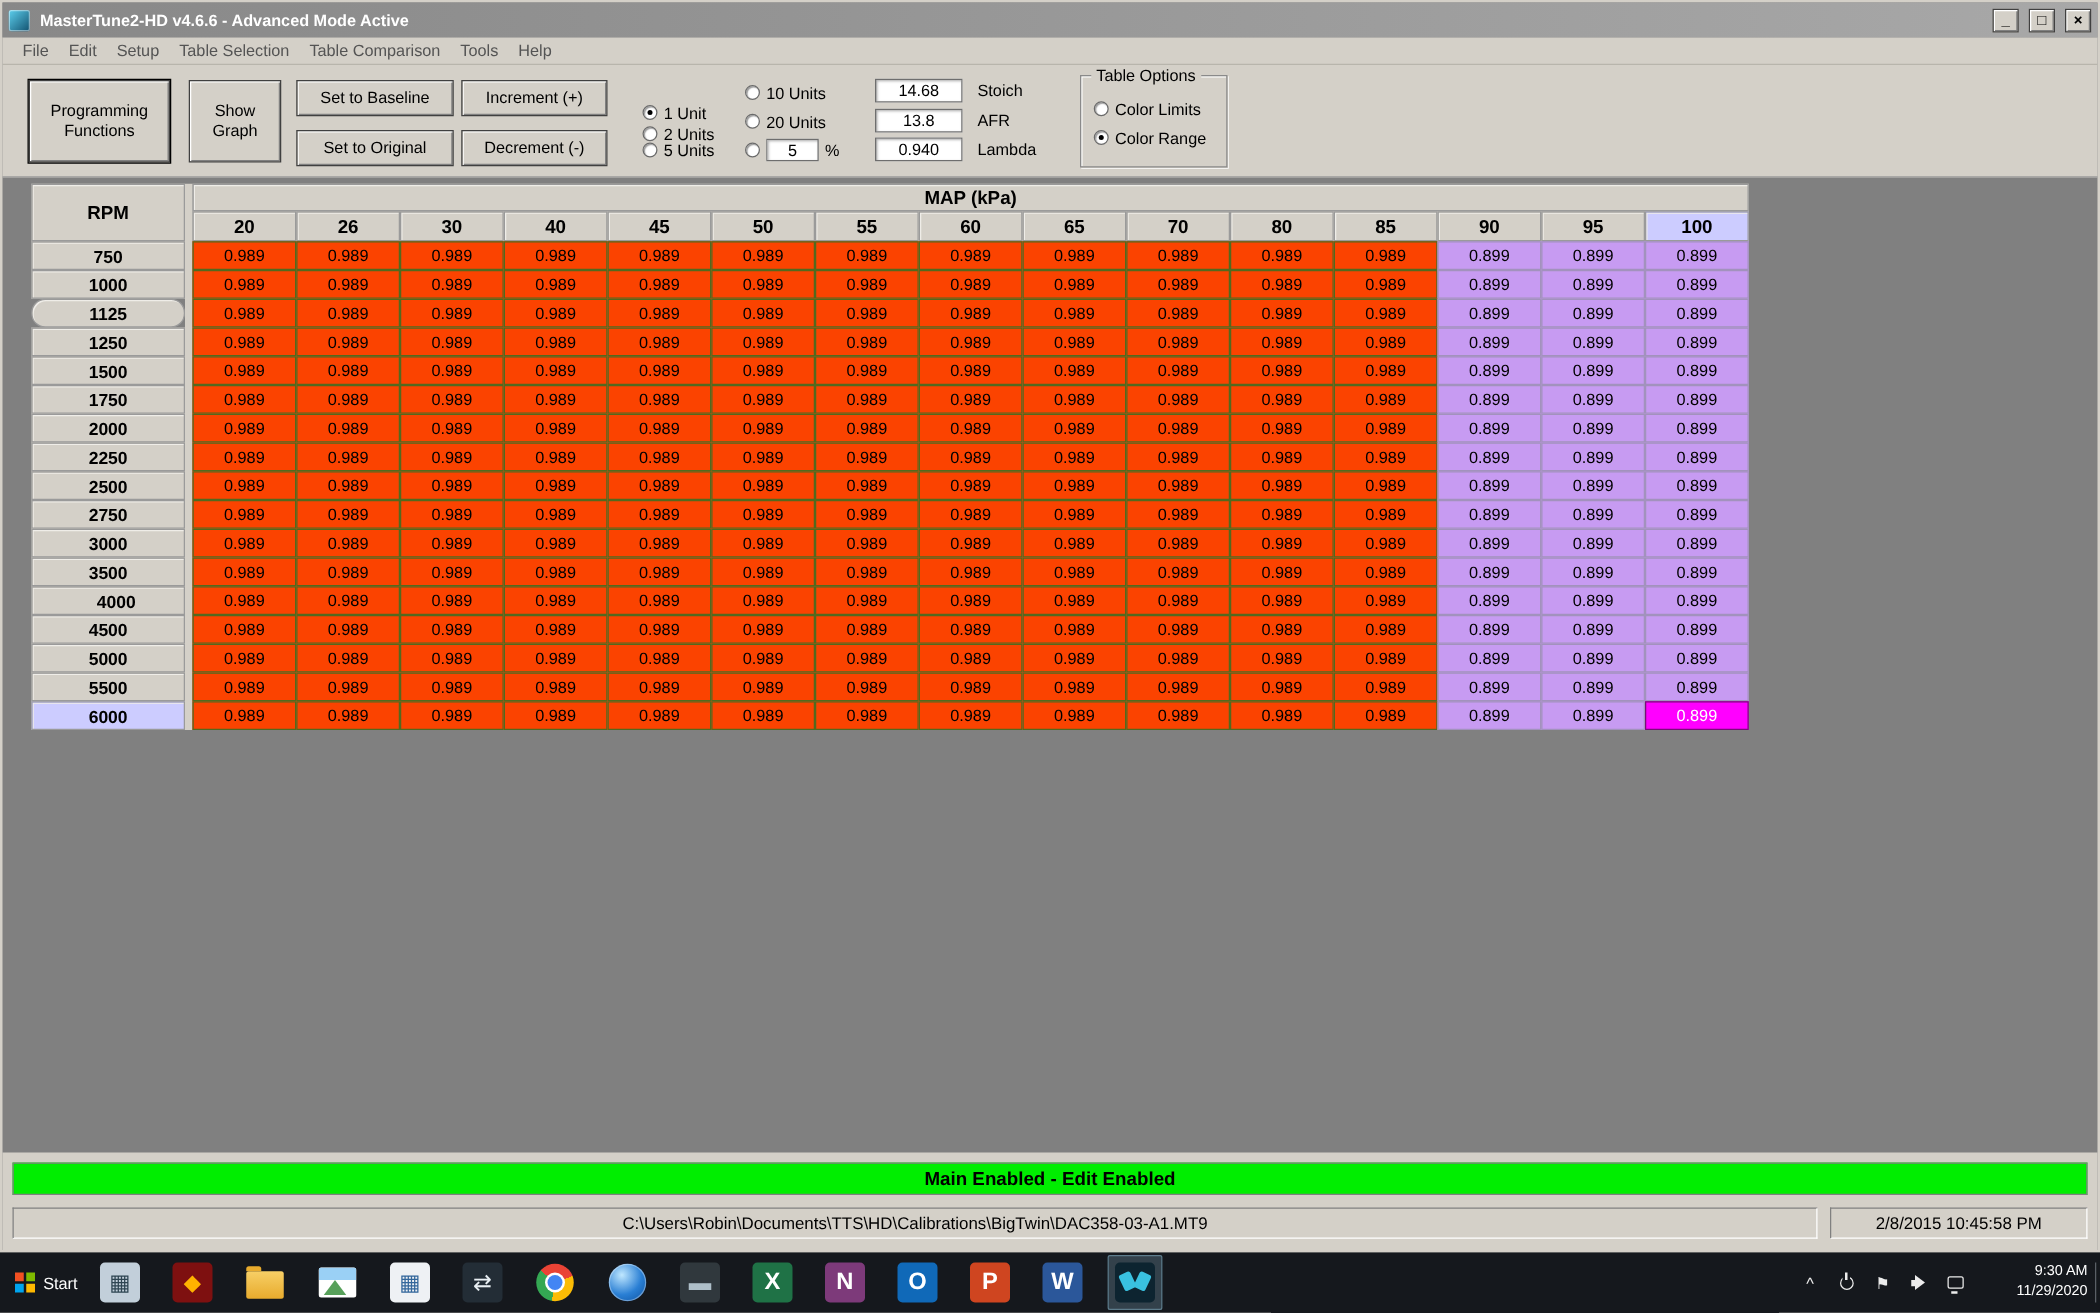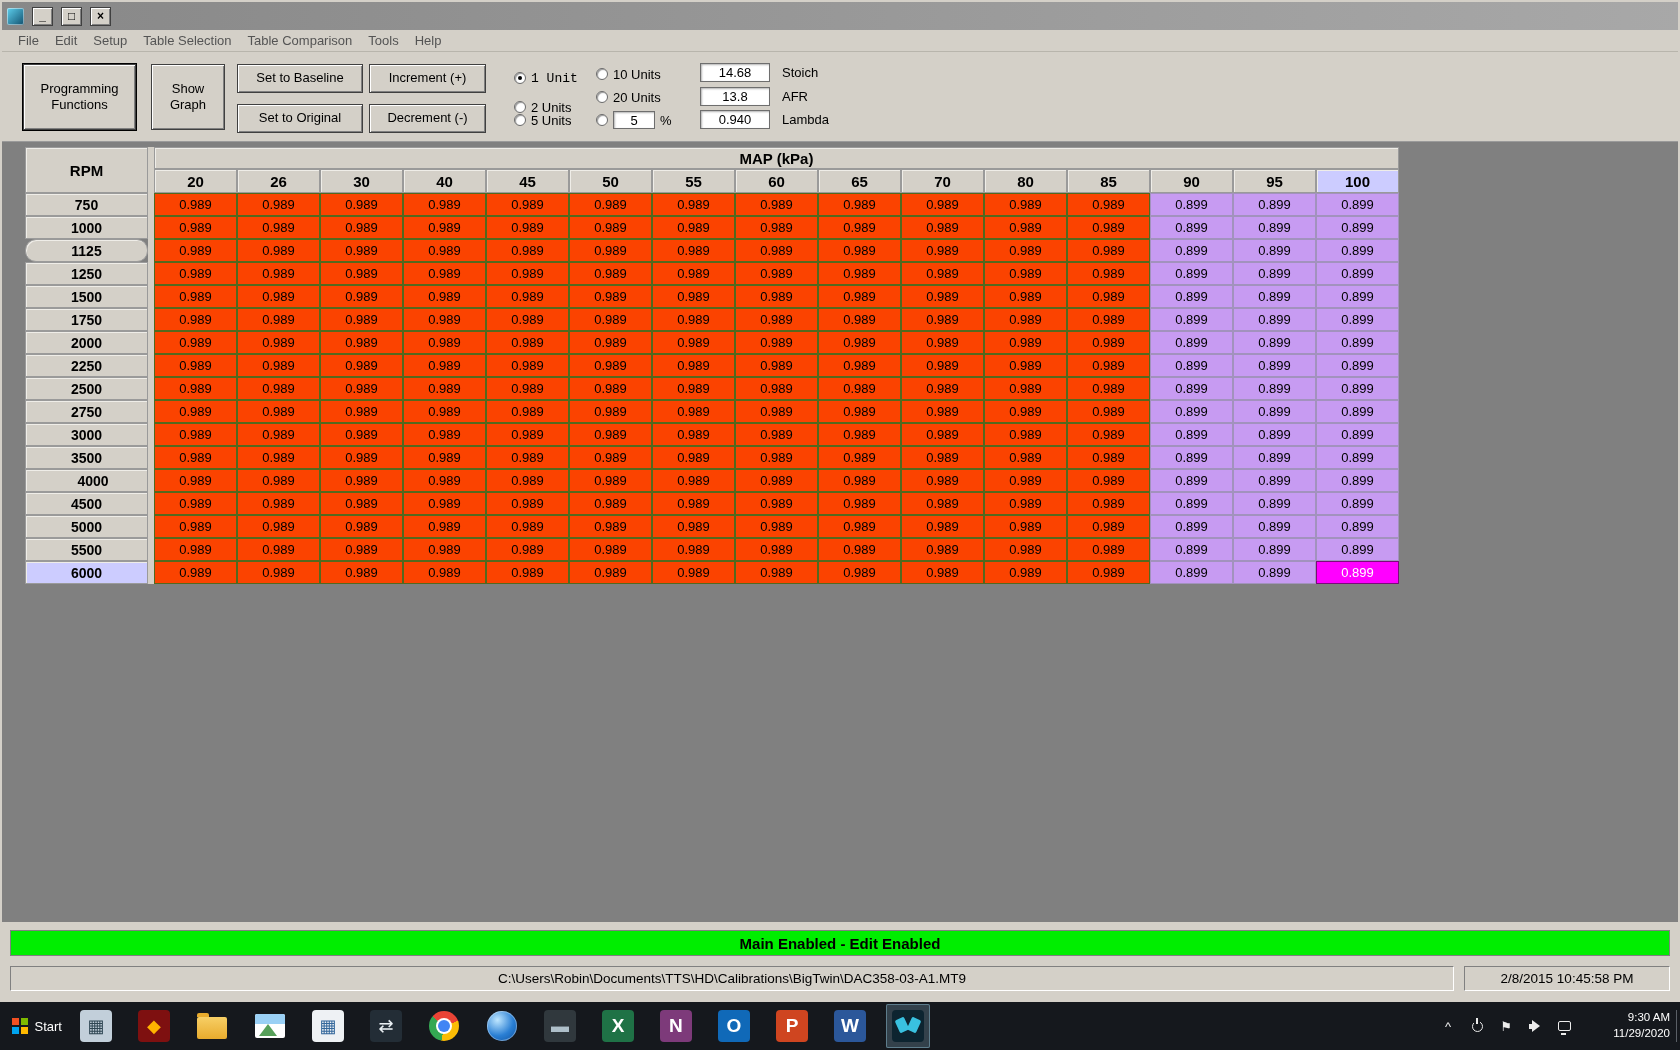--- a/index.html
+++ b/index.html
@@ -139,20 +139,21 @@
            justify-content:center; align-items:flex-end; font-size:11.5px; line-height:1.35; color:#fff; }
   .desk-sliver { position:absolute; right:0; top:8px; bottom:8px; width:4px; border-left:1px solid #5a5f66; }
 </style>
 </head>
 <body>
 
 <div class="window">
 
   <div class="titlebar">
     <span class="app-ico"></span>
+    <span class="title-text">MasterTune2-HD  v4.6.6 - Advanced Mode Active</span>
     <span class="winbtn">_</span>
     <span class="winbtn">□</span>
     <span class="winbtn">×</span>
   </div>
 
   <div class="menubar">
       <div class="menu-item" style="position: static;">File</div>
       <div class="menu-item" style="position: static;">Edit</div>
       <div class="menu-item" style="position: static;">Setup</div>
       <div class="menu-item" style="position: static;">Table Selection</div>
@@ -163,21 +164,21 @@
 
   <div class="toolbar">
     <button class="btn default" style="left:21px;top:12px;width:113px;height:66px">Programming Functions</button>
     <button class="btn" style="left:149px;top:12px;width:74px;height:66px">Show Graph</button>
     <button class="btn" style="left:235px;top:12px;width:126px;height:29px">Set to Baseline</button>
     <button class="btn" style="left:235px;top:52px;width:126px;height:29px">Set to Original</button>
     <button class="btn" style="left:367px;top:12px;width:117px;height:29px">Increment (+)</button>
     <button class="btn" style="left:367px;top:52px;width:117px;height:29px">Decrement (-)</button>
 
     <div id="unitcol1">
-        <div class="radio-row" style="top: 4px; font-family: Liberation Mono, monospace;">
+        <div class="radio-row" style="top: 16px;">
           <div class="radio checked"></div>
           <div style="display: inline;">1 Unit</div>
         </div>
         <div class="radio-row" style="top: 33px;">
           <div class="radio"></div>
           <div style="display: inline;">2 Units</div>
         </div>
         <div class="radio-row" style="top: 46px;">
           <div class="radio"></div>
           <div style="display: inline;">5 Units</div>
@@ -207,20 +208,31 @@
       <div class="field-row" style="top:24px">
         <input class="edit" value="13.8" style="">
         <span class="field-label">AFR</span>
       </div>
       <div class="field-row" style="top:47px">
         <input class="edit" value="0.940" style="">
         <span class="field-label">Lambda</span>
       </div>
     </div>
 
+    <div class="groupbox">
+      <span class="gtitle">Table Options</span>
+      <span class="radio-row" style="left:10px;top:18px">
+        <span class="radio"></span>
+        <span>Color Limits</span>
+      </span>
+      <span class="radio-row" style="left:10px;top:41px">
+        <span class="radio checked"></span>
+        <span>Color Range</span>
+      </span>
+    </div>
   </div>
 
   <div class="maptable" id="maptable">
       <div class="corner" style="grid-area: 1 / 1 / 3;">RPM</div>
       <div class="spacer" style="grid-area: 1 / 2 / 20;"></div>
       <div class="maphead" style="grid-area: 1 / 3 / auto / 18;">MAP (kPa)</div>
       <div class="ch" style="grid-area: 2 / 3;">20</div>
       <div class="ch" style="grid-area: 2 / 4;">26</div>
       <div class="ch" style="grid-area: 2 / 5;">30</div>
       <div class="ch" style="grid-area: 2 / 6;">40</div>

